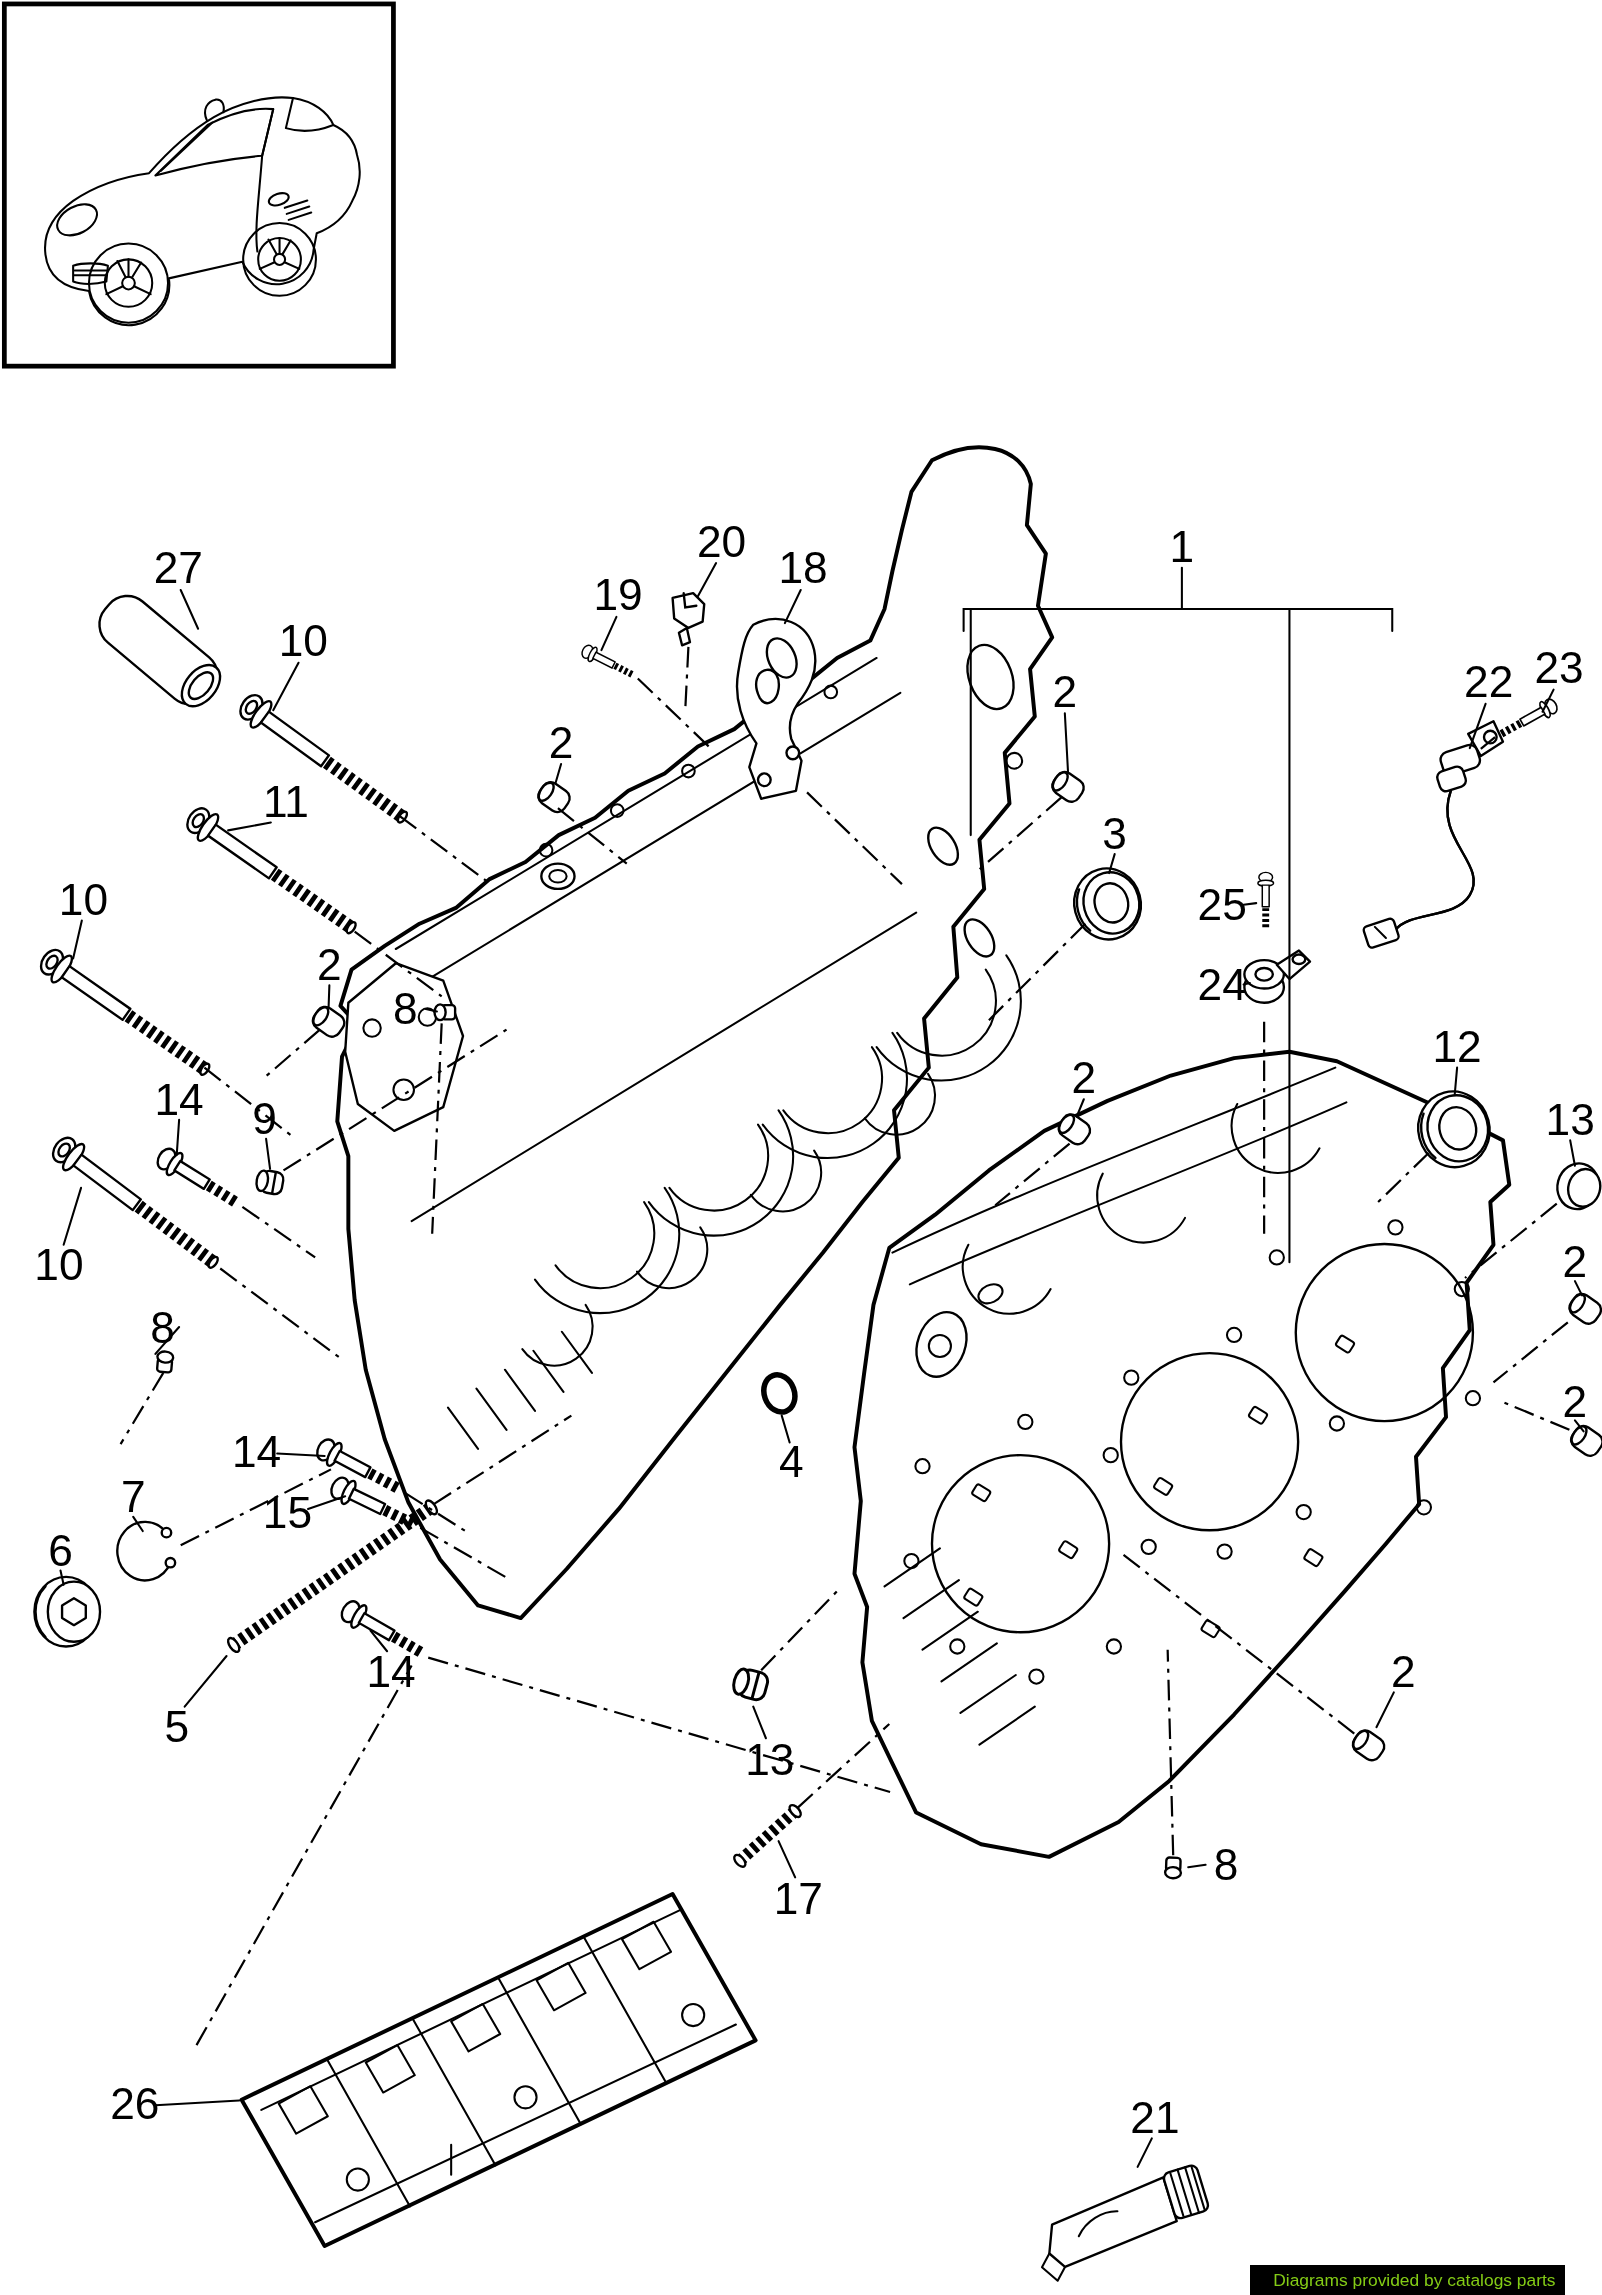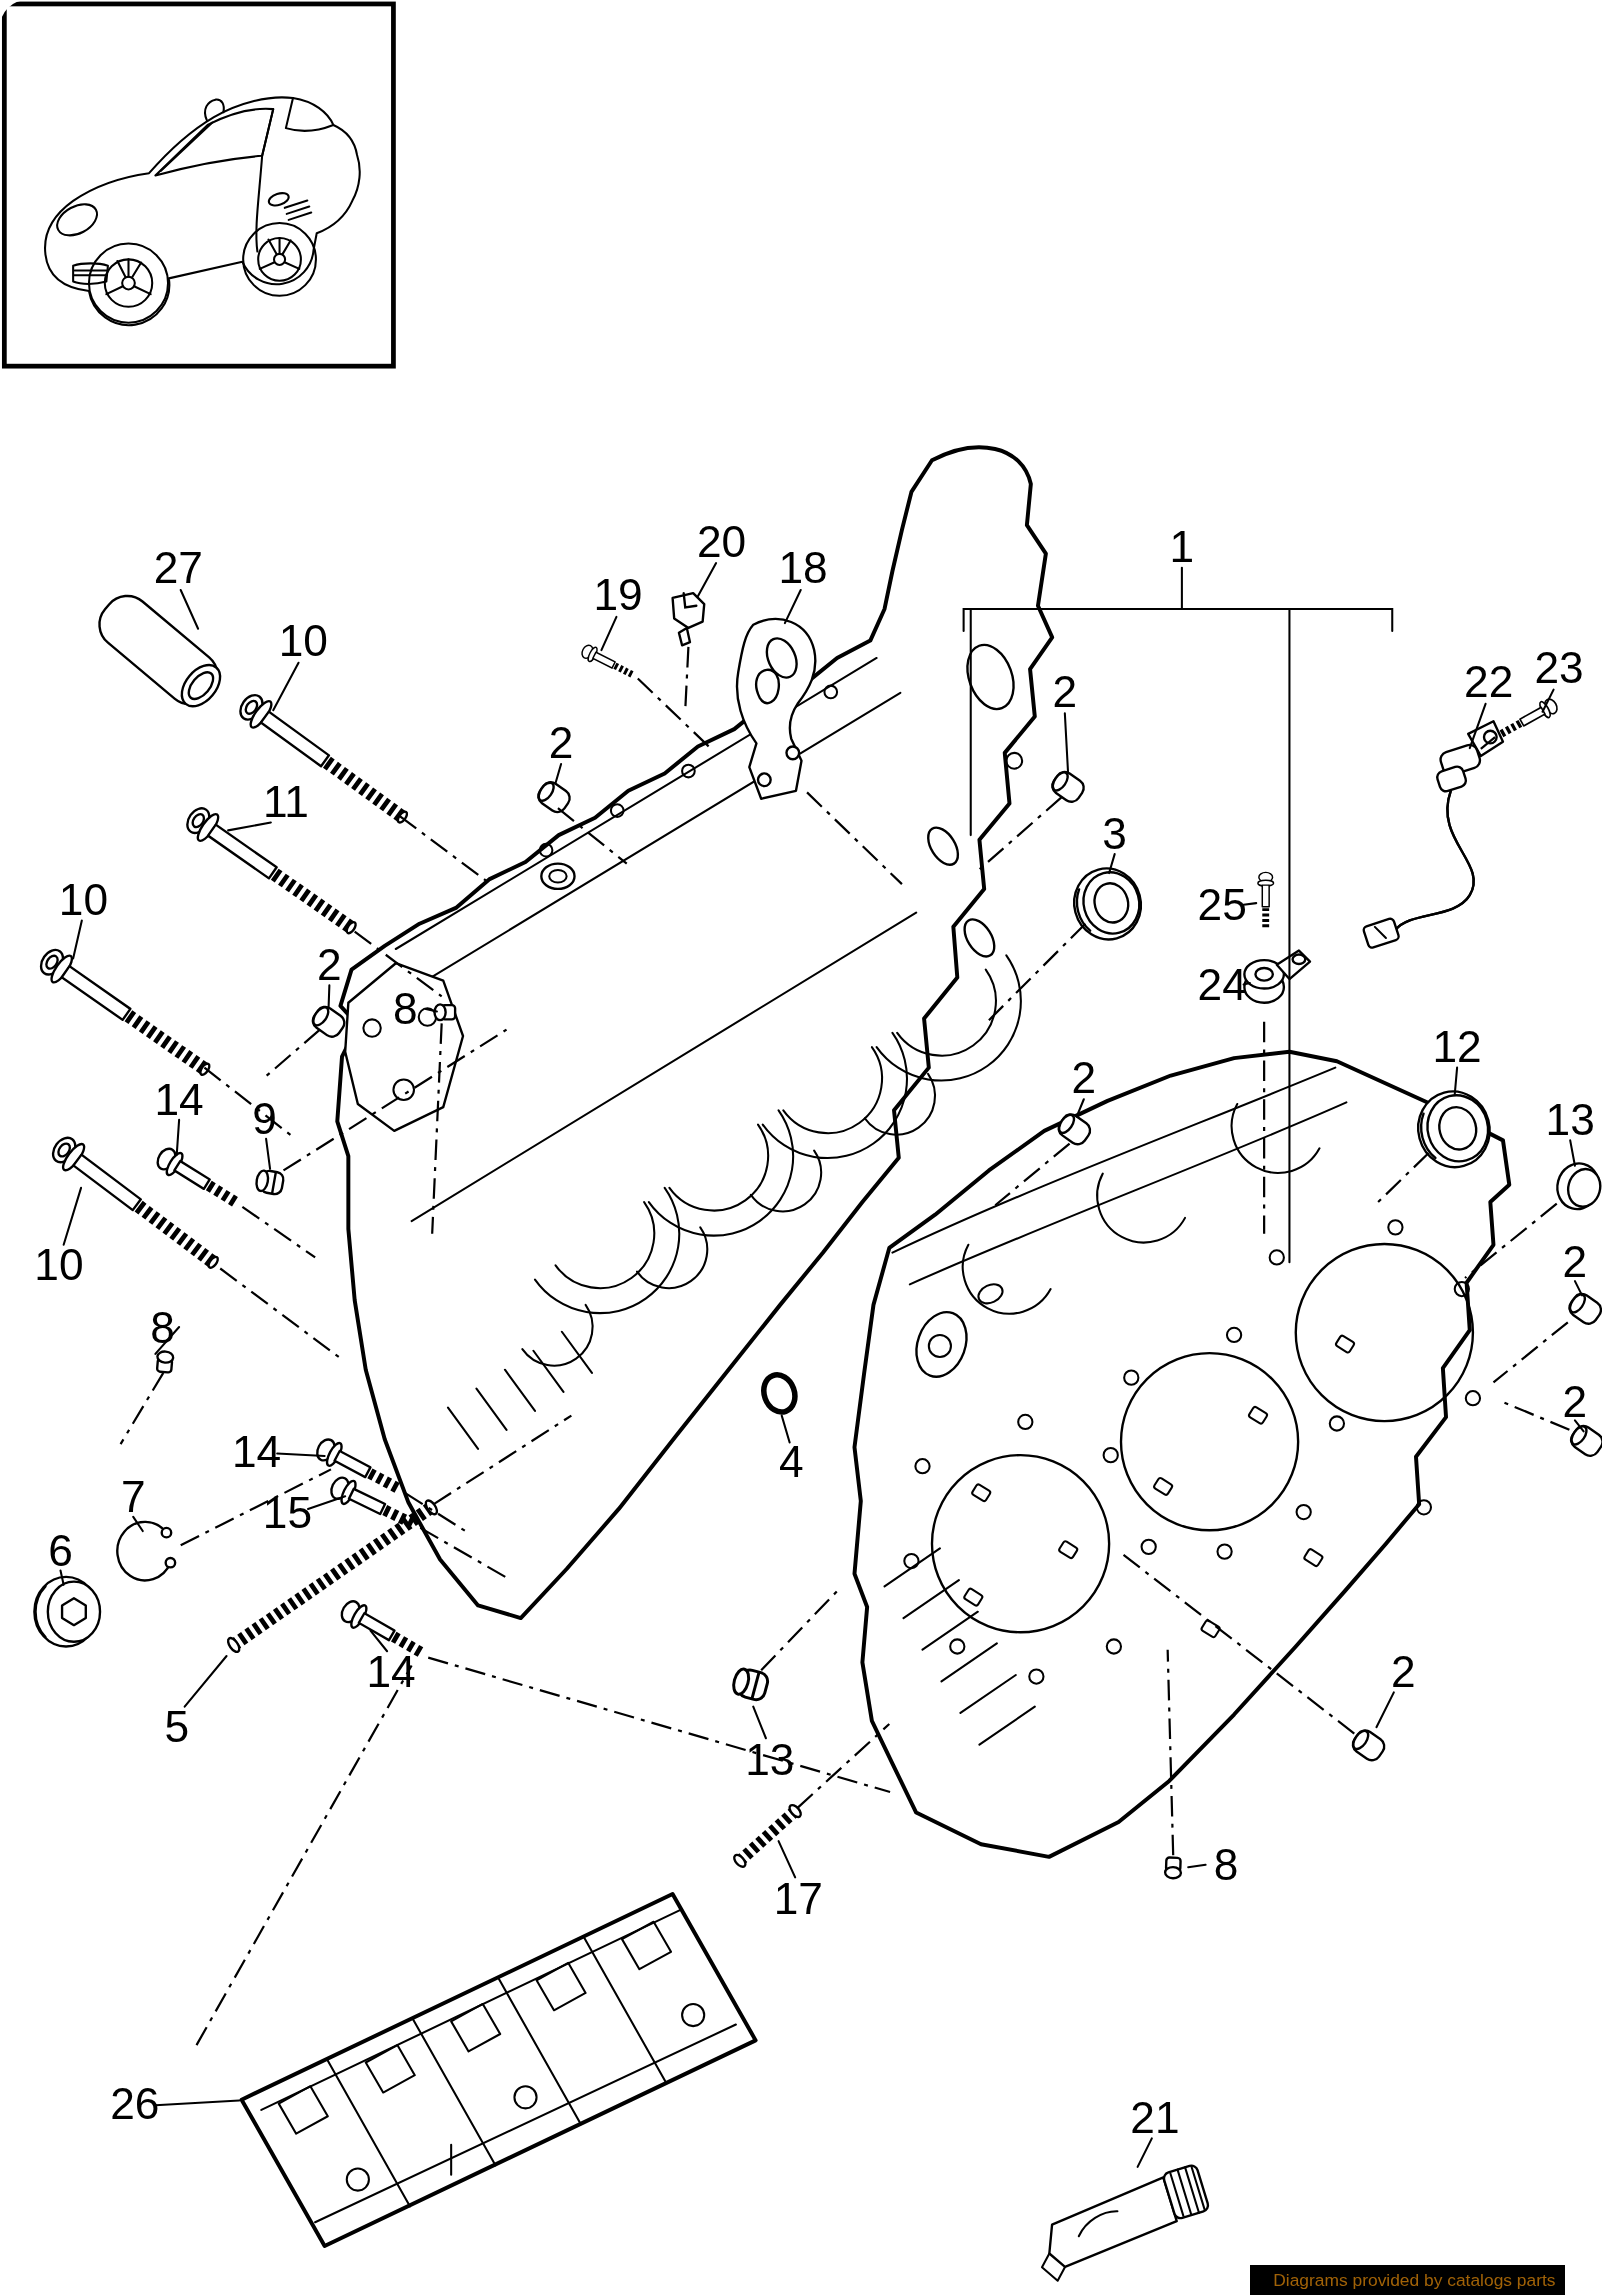--- a/index.html
+++ b/index.html
@@ -1,17 +1,17 @@
 <!DOCTYPE html>
 <html style="font-size:12.7px"><head>
 <meta charset="utf-8">
 <style>
   html,body{margin:0;padding:0;background:#fff;}
   .page{position:relative;width:1603px;height:2295px;background:#ffffff;overflow:hidden;
-        font-family:"Liberation Sans",sans-serif;border-radius:27px;}
+        font-family:"Liberation Sans",sans-serif;}
   svg{position:absolute;left:0;top:0;}
   .o2 {fill:#fff;stroke:#000;stroke-width:5;stroke-linejoin:round;}
   .d  {fill:none;stroke:#000;stroke-width:2.6;stroke-linejoin:round;stroke-linecap:round;}
   .w  {fill:#fff;stroke:#000;stroke-width:3;stroke-linejoin:round;}
   .s  {fill:none;stroke:#000;stroke-width:3;stroke-linecap:round;}
   .ld {fill:none;stroke:#000;stroke-width:2.6;stroke-linecap:round;}
   .dd {fill:none;stroke:#000;stroke-width:2.8;stroke-dasharray:26 9 5 9;}
   .thread{fill:none;stroke:#000;stroke-dasharray:6 5;}
   .callout{font:56px "Liberation Sans",sans-serif;fill:#000;text-anchor:middle;dominant-baseline:central;}
   .badge{position:absolute;display:flex;align-items:center;justify-content:flex-end;
@@ -428,15 +428,15 @@
         <text x="1000" y="1848" class="callout">4</text>
         <text x="973" y="2225" class="callout">13</text>
         <text x="1009" y="2400" class="callout">17</text>
         <text x="1774" y="2114" class="callout">2</text>
         <text x="1550" y="2358" class="callout">8</text>
         <text x="170" y="2660" class="callout">26</text>
         <text x="1460" y="2678" class="callout">21</text>
       </g>
 </svg>
 
-<div class="badge" id="badge" style="left: 1250px; top: 2265px; width: 315px; height: 31px; background: rgb(0, 0, 0); color: #a16207;">Diagrams provided by catalogs parts</div>
+<div class="badge" id="badge" style="left: 1250px; top: 2265px; width: 315px; height: 31px; background: rgb(0, 0, 0); color: #84cc16;">Diagrams provided by catalogs parts</div>
 </div>
 
 
 </body></html>

